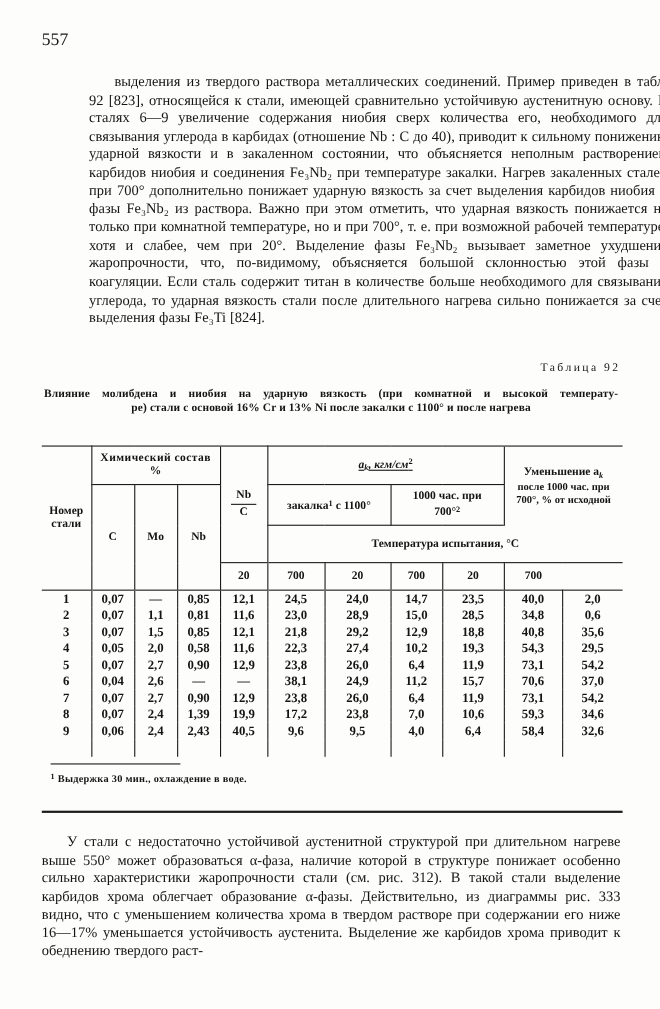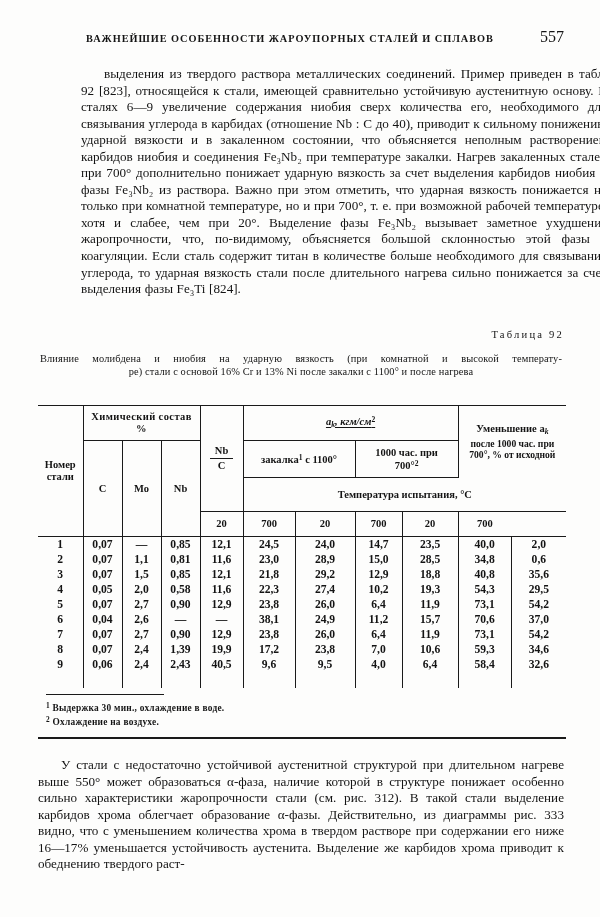--- a/index.html
+++ b/index.html
@@ -71,21 +71,21 @@
     font-size: 10.6px;
     letter-spacing: 2.2px;
     font-weight: 400;
   }
   .tbl-caption {
     position: absolute;
     top: 352px;
     left: 40px;
     width: 522px;
     font-size: 10.4px;
-    font-weight: 400;
+    font-weight: 700;
     line-height: 13.2px;
     text-align: center;
     letter-spacing: 0.12px;
   }
   .tbl-caption .l1 { display: block; text-align: justify; text-align-last: justify; }
   .tbl-caption .l2 { display: block; }
   .tbl-caption .l3 { display: block; }
 
   .table-wrap {
     position: absolute;
@@ -158,21 +158,20 @@
     height: 0;
     border-top: 2px solid #1a1a1a;
   }
 </style>
 </head>
 <body>
 
 <div class="page">
 
   <div class="running-head">
-    <div class="rh-title">ВАЖНЕЙШИЕ ОСОБЕННОСТИ ЖАРОУПОРНЫХ СТАЛЕЙ И СПЛАВОВ</div>
     <div class="rh-folio">557</div>
   </div>
 
   <div class="body-block top">
     <p class="indent">выделения из твердого раствора металлических соединений. Пример приведен в табл. 92 [823], относящейся к стали, имеющей сравнительно устойчивую аустенитную основу. В сталях 6—9 увеличение содержания ниобия сверх количества его, необходимого для связывания углерода в карбидах (отношение Nb : C до 40), приводит к сильному понижению ударной вязкости и в закаленном состоянии, что объясняется неполным растворением карбидов ниобия и соединения Fe₃Nb₂ при температуре закалки. Нагрев закаленных сталей при 700° дополнительно понижает ударную вязкость за счет выделения карбидов ниобия и фазы Fe₃Nb₂ из раствора. Важно при этом отметить, что ударная вязкость понижается не только при комнатной температуре, но и при 700°, т. е. при возможной рабочей температуре, хотя и слабее, чем при 20°. Выделение фазы Fe₃Nb₂ вызывает заметное ухудшение жаропрочности, что, по-видимому, объясняется большой склонностью этой фазы к коагуляции. Если сталь содержит титан в количестве больше необходимого для связывания углерода, то ударная вязкость стали после длительного нагрева сильно понижается за счет выделения фазы Fe₃Ti [824].</p>
   </div>
 
   <div class="tbl-number">Таблица 92</div>
 
   <div class="tbl-caption">
@@ -382,24 +381,20 @@
     </tbody>
       </table>
   </div>
 
   <div class="fn-rule"></div>
   <div class="footnotes">
     <div>
       <span class="fn-sup">1</span>
       <span>Выдержка 30 мин., охлаждение в воде.</span>
     </div>
-    <div>
-      <span class="fn-sup">2</span>
-      <span>Охлаждение на воздухе.</span>
-    </div>
   </div>
   <div class="tbl-bottom-rule"></div>
 
   <div class="body-block bottom">
     <p class="indent">У стали с недостаточно устойчивой аустенитной структурой при длительном нагреве выше 550° может образоваться α-фаза, наличие которой в структуре понижает особенно сильно характеристики жаропрочности стали (см. рис. 312). В такой стали выделение карбидов хрома облегчает образование α-фазы. Действительно, из диаграммы рис. 333 видно, что с уменьшением количества хрома в твердом растворе при содержании его ниже 16—17% уменьшается устойчивость аустенита. Выделение же карбидов хрома приводит к обеднению твердого раст-</p>
   </div>
 
 </div>
 
 </body></html>

